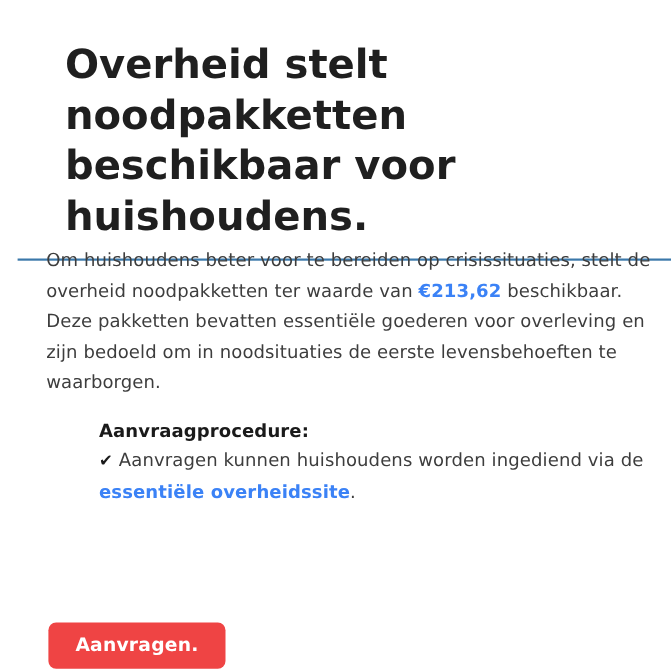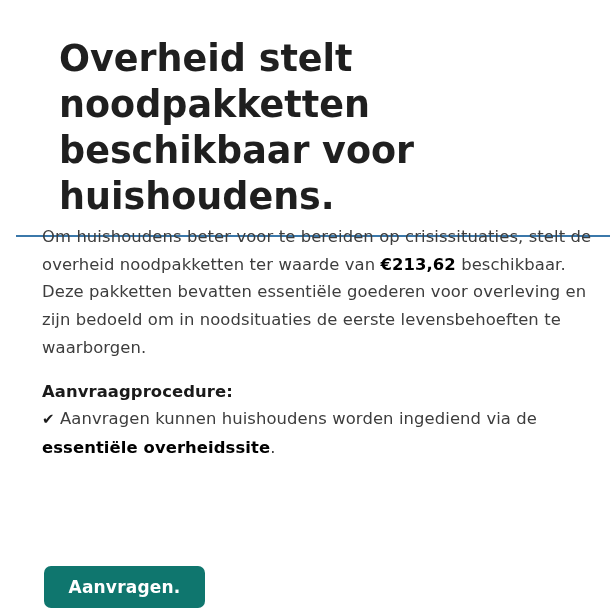--- a/index.html
+++ b/index.html
@@ -43,45 +43,46 @@
       width: 552px;
       color: #3d3d3d;
       font-size: 16.4px;
       line-height: 27.7px;
       letter-spacing: 0.1px;
     }
     .intro {
       margin: 0;
     }
     .intro strong, .bold {
-      color: #000000;
+      color: #3b82f6;
       font-weight: bold;
     }
     .procedure {
       margin-top: 16px;
+      margin-left: 48px;
     }
     .procedure-heading {
       color: #1a1a1a;
       font-weight: bold;
       display: block;
     }
     .step {
       display: block;
     }
     .check {
       color: #1a1a1a;
       font-size: 15px;
     }
     .cta {
       position: absolute;
       left: 44px;
       top: 566px;
       width: 161px;
       height: 42px;
-      background: #0f766e;
+      background: #ef4444;
       border: none;
       border-radius: 7px;
       color: #ffffff;
       font-family: "DejaVu Sans", sans-serif;
       font-weight: bold;
       font-size: 17px;
       letter-spacing: 0.2px;
       padding: 0;
       cursor: pointer;
       text-align: center;

